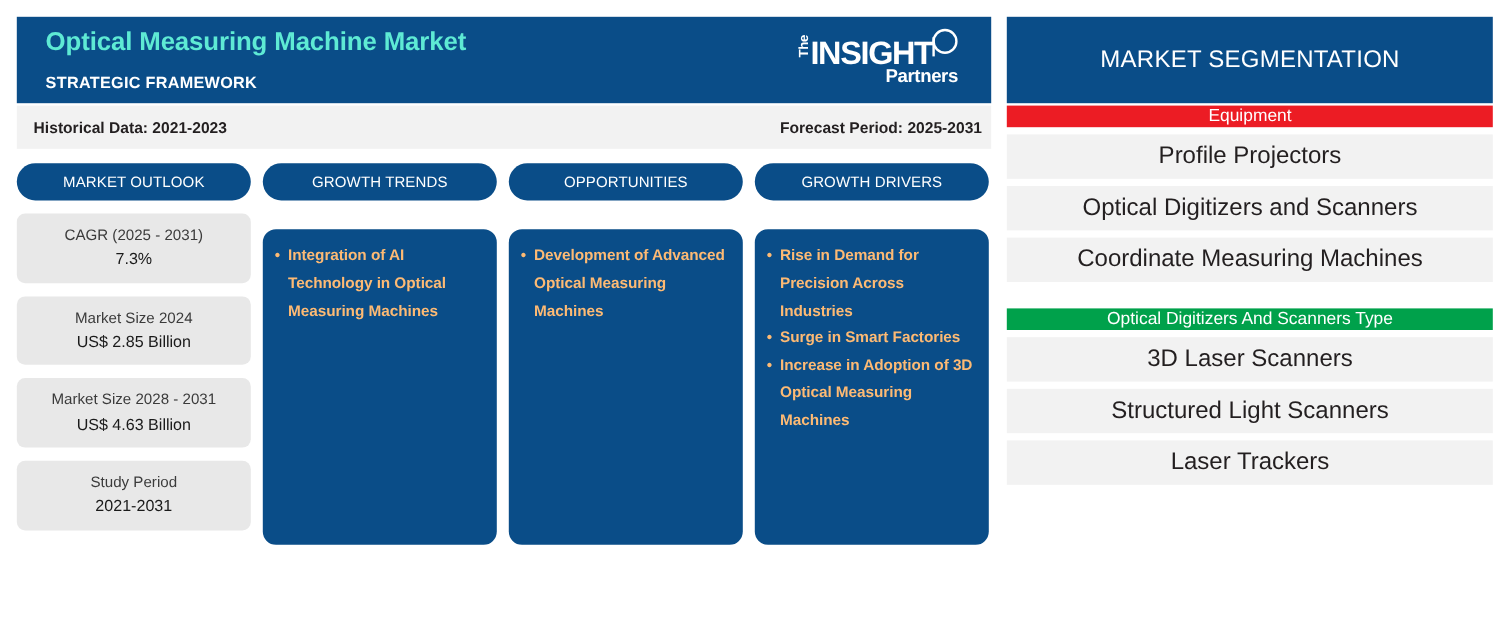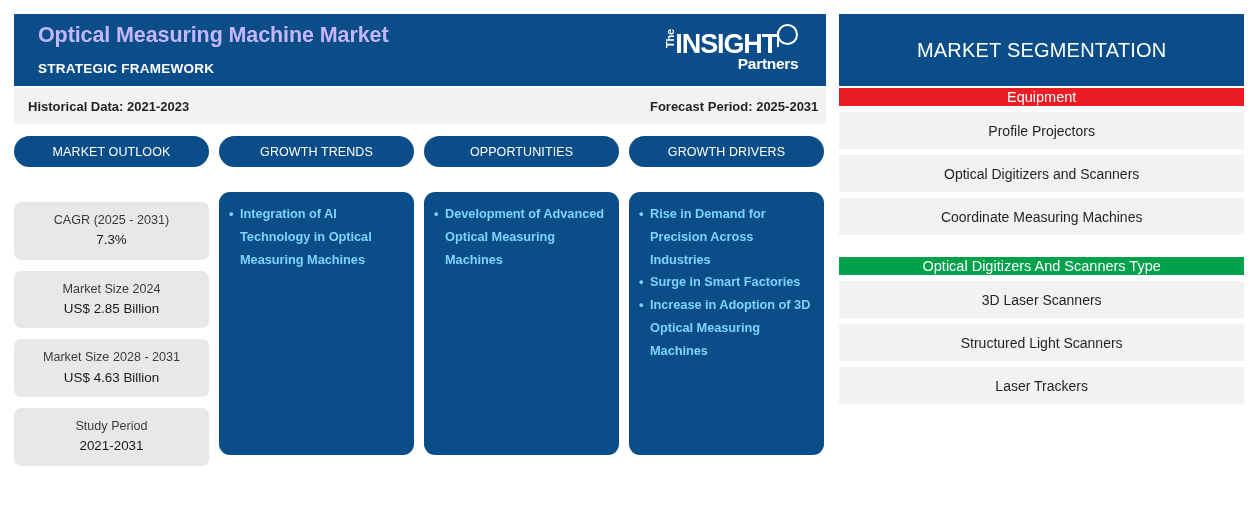--- a/index.html
+++ b/index.html
@@ -36,21 +36,21 @@
     background: #0a4d88;
     height: 72px;
     display: flex;
     align-items: center;
     justify-content: space-between;
     padding: 0 22px 0 24px;
     box-sizing: border-box;
   }
   .title-block { display: flex; flex-direction: column; justify-content: center; }
   .main-title {
-    color: #c4b5fd;
+    color: #5eead4;
     font-size: 21.5px;
     font-weight: bold;
     letter-spacing: -0.1px;
     line-height: 1.15;
   }
   .sub-title {
     color: #ffffff;
     font-size: 13.5px;
     font-weight: bold;
     letter-spacing: 0.25px;
@@ -112,21 +112,21 @@
     font-size: 13px;
     font-weight: bold;
     color: #231f20;
   }
 
   .columns {
     display: flex;
     gap: 10px;
     margin-top: 12px;
   }
-  .col { width: 195px; display: flex; flex-direction: column; gap: 24px; }
+  .col { width: 195px; display: flex; flex-direction: column; }
 
   .col-pill {
     background: #0a4d88;
     color: #ffffff;
     border-radius: 17px;
     height: 31px;
     display: flex;
     align-items: center;
     justify-content: center;
     font-size: 12.5px;
@@ -151,25 +151,25 @@
     font-weight: normal;
     color: #1a1a1a;
     line-height: 1.45;
     margin-top: 1px;
   }
 
   
   .blue-card {
     background: #0a4d88;
     border-radius: 11px;
-    margin-top: 1px;
+    margin-top: 24px;
     padding: 11px 12px 12px 10px;
     box-sizing: border-box;
     height: 263px;
-    color: #7dd3fc;
+    color: #fdba74;
   }
   .bullets { list-style: none; margin: 0; padding: 0; }
   .bullets li {
     position: relative;
     padding-left: 11px;
     font-size: 12.8px;
     font-weight: bold;
     line-height: 1.78;
     letter-spacing: -0.05px;
   }
@@ -209,21 +209,21 @@
   }
   .seg-head.red { background: #ec1c24; }
   .seg-head.green { background: #00a14b; }
   .seg-item {
     background: #f2f2f2;
     height: 37px;
     margin-top: 6px;
     display: flex;
     align-items: center;
     justify-content: center;
-    font-size: 14px;
+    font-size: 20px;
     color: #231f20;
   }
 </style>
 </head>
 <body>
 
 <div class="canvas">
 
   <div class="left-panel">
 

